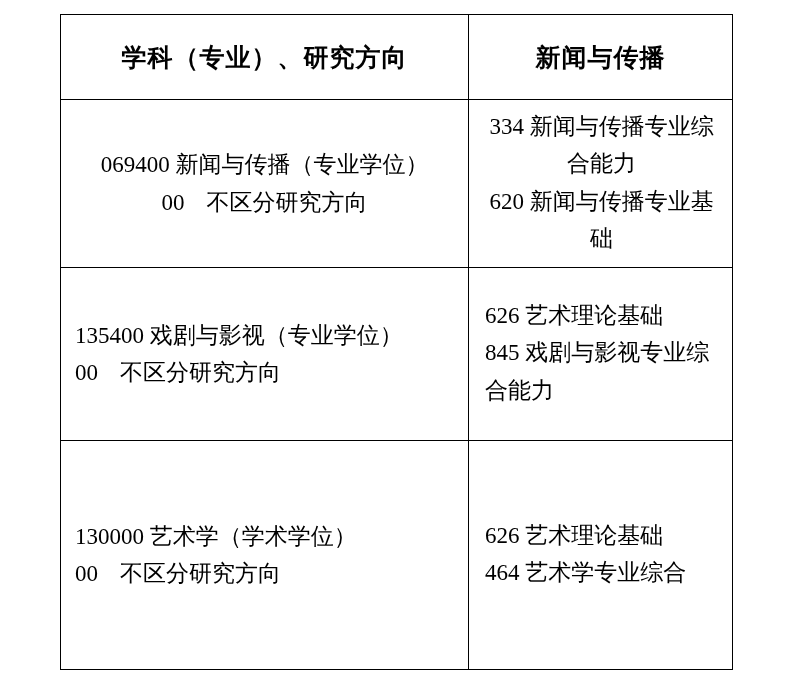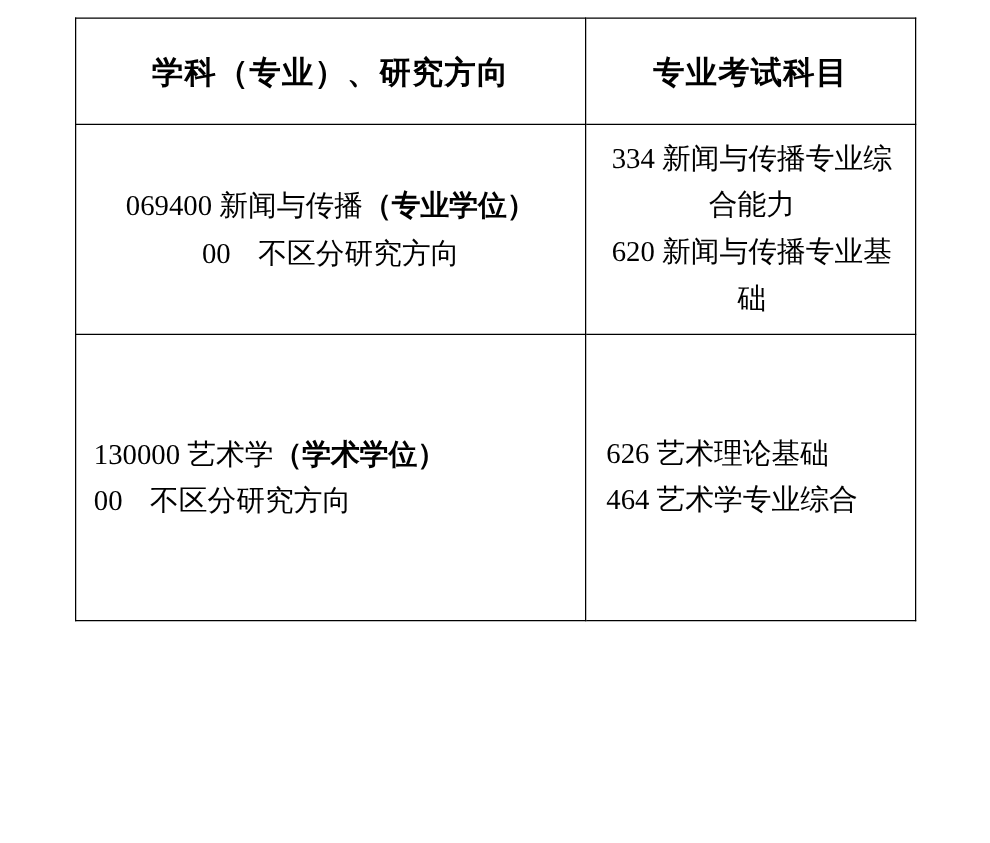--- a/index.html
+++ b/index.html
@@ -49,21 +49,21 @@
     font-size: 23px;
     line-height: 1.62;
   }
   .cell-inner .line {
     white-space: nowrap;
   }
   .cell-inner .line.wrap {
     white-space: normal;
   }
   .bold {
-    font-weight: bold;
+    font-weight: normal;
   }
   td.left-cell .cell-inner {
     padding-top: 10px;
   }
   td.right-cell .cell-inner {
     padding-left: 16px;
   }
   td.left-cell {
     vertical-align: top;
   }
@@ -80,35 +80,49 @@
 
 <div class="page">
   <table class="subject-table">
     <colgroup>
       <col class="col-left">
       <col class="col-right">
     </colgroup>
     <thead>
       <tr>
         <th class="header-cell">学科（专业）、研究方向</th>
-        <th class="header-cell">专业考试科目</th>
+        <th class="header-cell">新闻与传播</th>
       </tr>
     </thead>
     <tbody>
       <tr class="row-1">
         <td class="left-cell">
           <div class="cell-inner">
             <div class="line"><span>069400 新闻与传播</span><span class="bold">（专业学位）</span></div>
             <div class="line"><span>00</span><span class="indent-gap"></span><span>不区分研究方向</span></div>
           </div>
         </td>
         <td class="right-cell">
           <div class="cell-inner">
             <div class="line wrap">334  新闻与传播专业综合能力</div>
             <div class="line wrap">620  新闻与传播专业基础</div>
+          </div>
+        </td>
+      </tr>
+      <tr class="row-2">
+        <td class="left-cell">
+          <div class="cell-inner">
+            <div class="line"><span>135400 戏剧与影视</span><span class="bold">（专业学位）</span></div>
+            <div class="line"><span>00</span><span class="indent-gap"></span><span>不区分研究方向</span></div>
+          </div>
+        </td>
+        <td class="right-cell">
+          <div class="cell-inner">
+            <div class="line wrap">626 艺术理论基础</div>
+            <div class="line wrap">845 戏剧与影视专业综合能力</div>
           </div>
         </td>
       </tr>
       <tr class="row-3">
         <td class="left-cell">
           <div class="cell-inner">
             <div class="line"><span>130000 艺术学</span><span class="bold">（学术学位）</span></div>
             <div class="line"><span>00</span><span class="indent-gap"></span><span>不区分研究方向</span></div>
           </div>
         </td>

